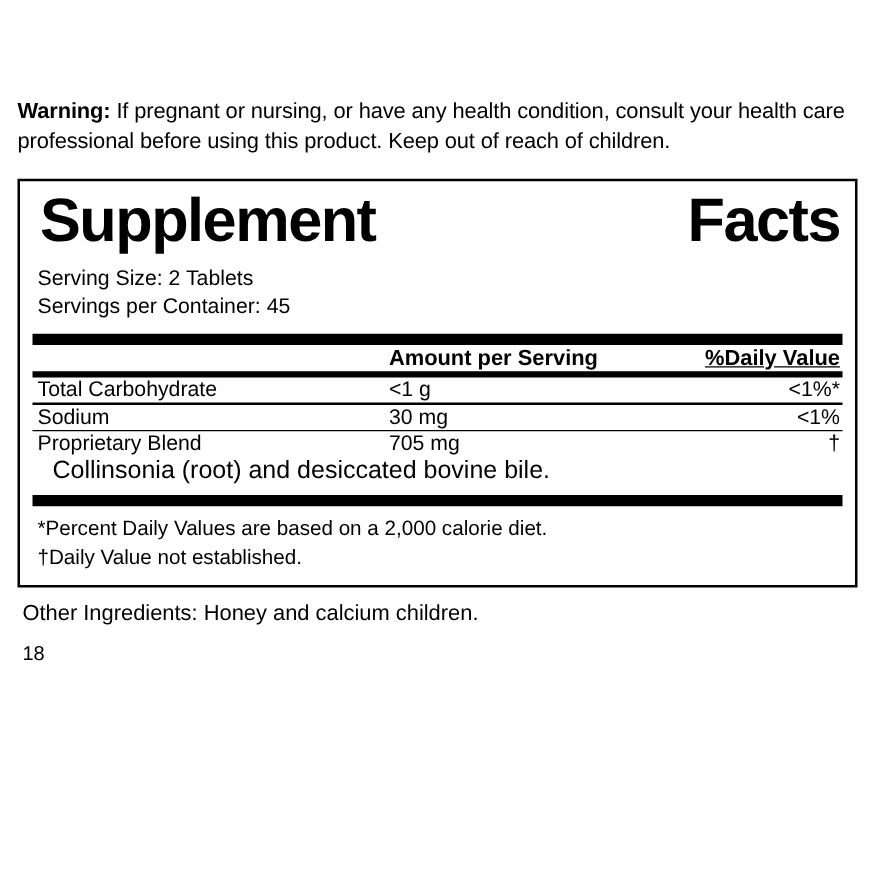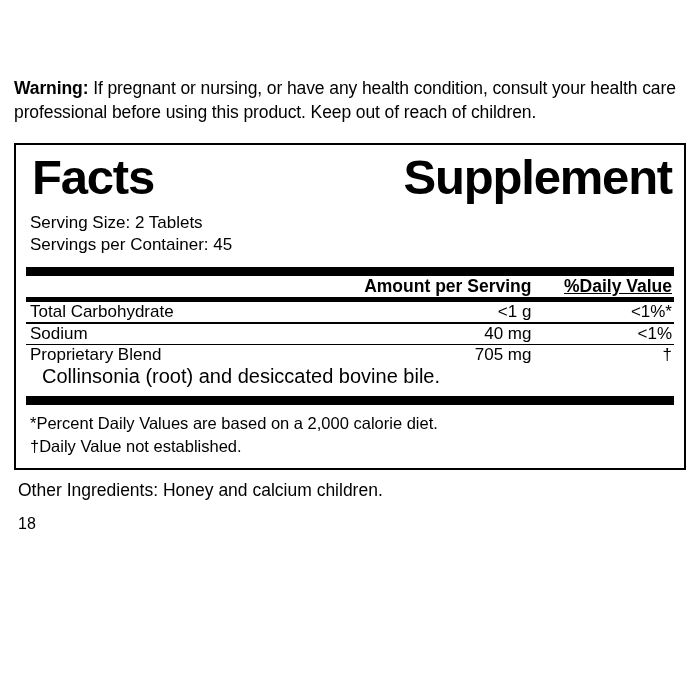--- a/index.html
+++ b/index.html
@@ -71,21 +71,21 @@
   table.facts {
     width: 100%;
     border-collapse: collapse;
     font-size: 17px;
   }
   table.facts th, table.facts td {
     padding: 0;
     vertical-align: baseline;
   }
   .col-name  { width: 44%; text-align: left; }
-  .col-amt   { width: 34%; text-align: right; }
+  .col-amt   { width: 34%; text-align: left; }
   .col-dv    { width: 22%; text-align: right; }
 
   .hdr-row th {
     font-weight: bold;
     padding: 5px 0 6px 0;
     font-size: 17.5px;
   }
   .hdr-row th.col-name { }
   .hdr-row th.col-dv { padding-right: 2px; text-decoration: underline; }
 
@@ -132,22 +132,22 @@
 
 <div class="page">
 
   <p class="warning">
     <span class="w-label">Warning:</span><span> If pregnant or nursing, or have any health condition, consult your health care professional before using this product. Keep out of reach of children.</span>
   </p>
 
   <div class="panel">
 
     <div class="sf-title">
+      <span>Supplement</span>
       <span>Facts</span>
-      <span>Supplement</span>
     </div>
 
     <div class="serving-lines">
       <div>Serving Size: 2 Tablets</div>
       <div>Servings per Container: 45</div>
     </div>
 
     <div class="rule-thick"></div>
 
     <table class="facts">
@@ -169,21 +169,21 @@
         <td class="col-amt">&lt;1 g</td>
         <td class="col-dv">&lt;1%*</td>
       </tr>
       <tr class="row-sep">
         <td colspan="3">
               <div class="sep-line"></div>
             </td>
       </tr>
       <tr class="data-row">
         <td class="col-name">Sodium</td>
-        <td class="col-amt">40 mg</td>
+        <td class="col-amt">30 mg</td>
         <td class="col-dv">&lt;1%</td>
       </tr>
       <tr class="row-sep">
         <td colspan="3">
               <div class="sep-line"></div>
             </td>
       </tr>
       <tr class="data-row">
         <td class="col-name">Proprietary Blend</td>
         <td class="col-amt">705 mg</td>

